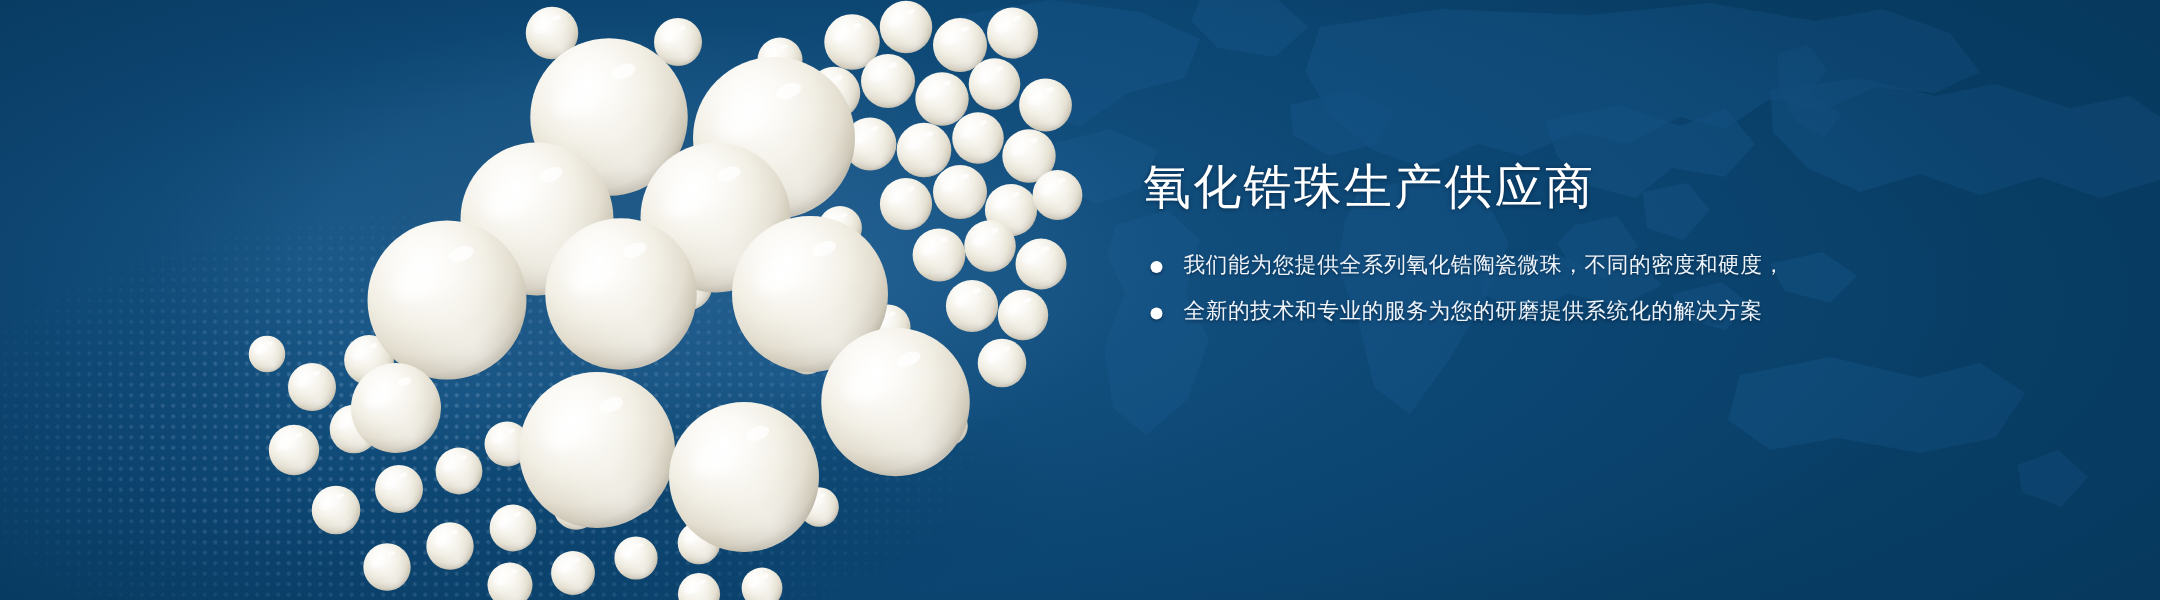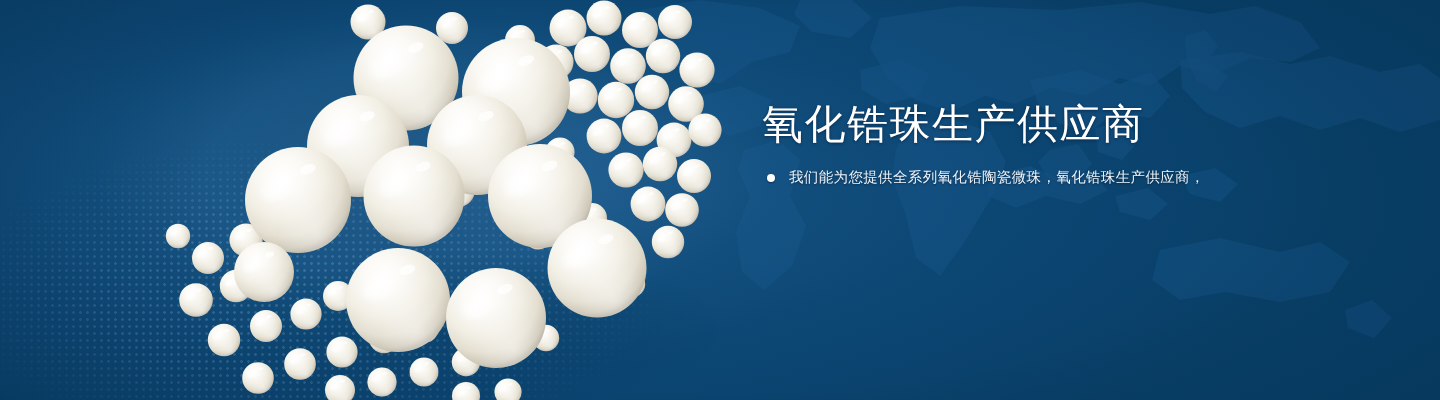--- a/index.html
+++ b/index.html
@@ -63,21 +63,21 @@
 
   
   .copy {
     position: absolute;
     left: 762px;
     top: 104px;
     width: 520px;
   }
   .headline {
     color: #ffffff;
-    font-size: 41px;
+    font-size: 32px;
     line-height: 40px;
     letter-spacing: 1.5px;
     font-weight: 400;
     margin: 0 0 22px 0;
     text-shadow: 0 1px 3px rgba(0,20,45,0.55);
     white-space: nowrap;
   }
   .bullets {
     list-style: none;
     margin: 0;
@@ -283,21 +283,25 @@
   </svg>
 
   <div class="copy">
 
     <h1 class="headline">氧化锆珠生产供应商</h1>
 
     <ul class="bullets">
 
       <li class="bullet-item">
         <span class="bullet-dot"></span>
-        <span class="bullet-line">我们能为您提供全系列氧化锆陶瓷微珠，氧化锆珠生产供应商，</span>
+        <span class="bullet-line">我们能为您提供全系列氧化锆陶瓷微珠，不同的密度和硬度，</span>
       </li>
 
+      <li class="bullet-item">
+        <span class="bullet-dot"></span>
+        <span class="bullet-line">全新的技术和专业的服务为您的研磨提供系统化的解决方案</span>
+      </li>
 
 
     </ul>
   </div>
 
 </div>
 
 </body></html>

